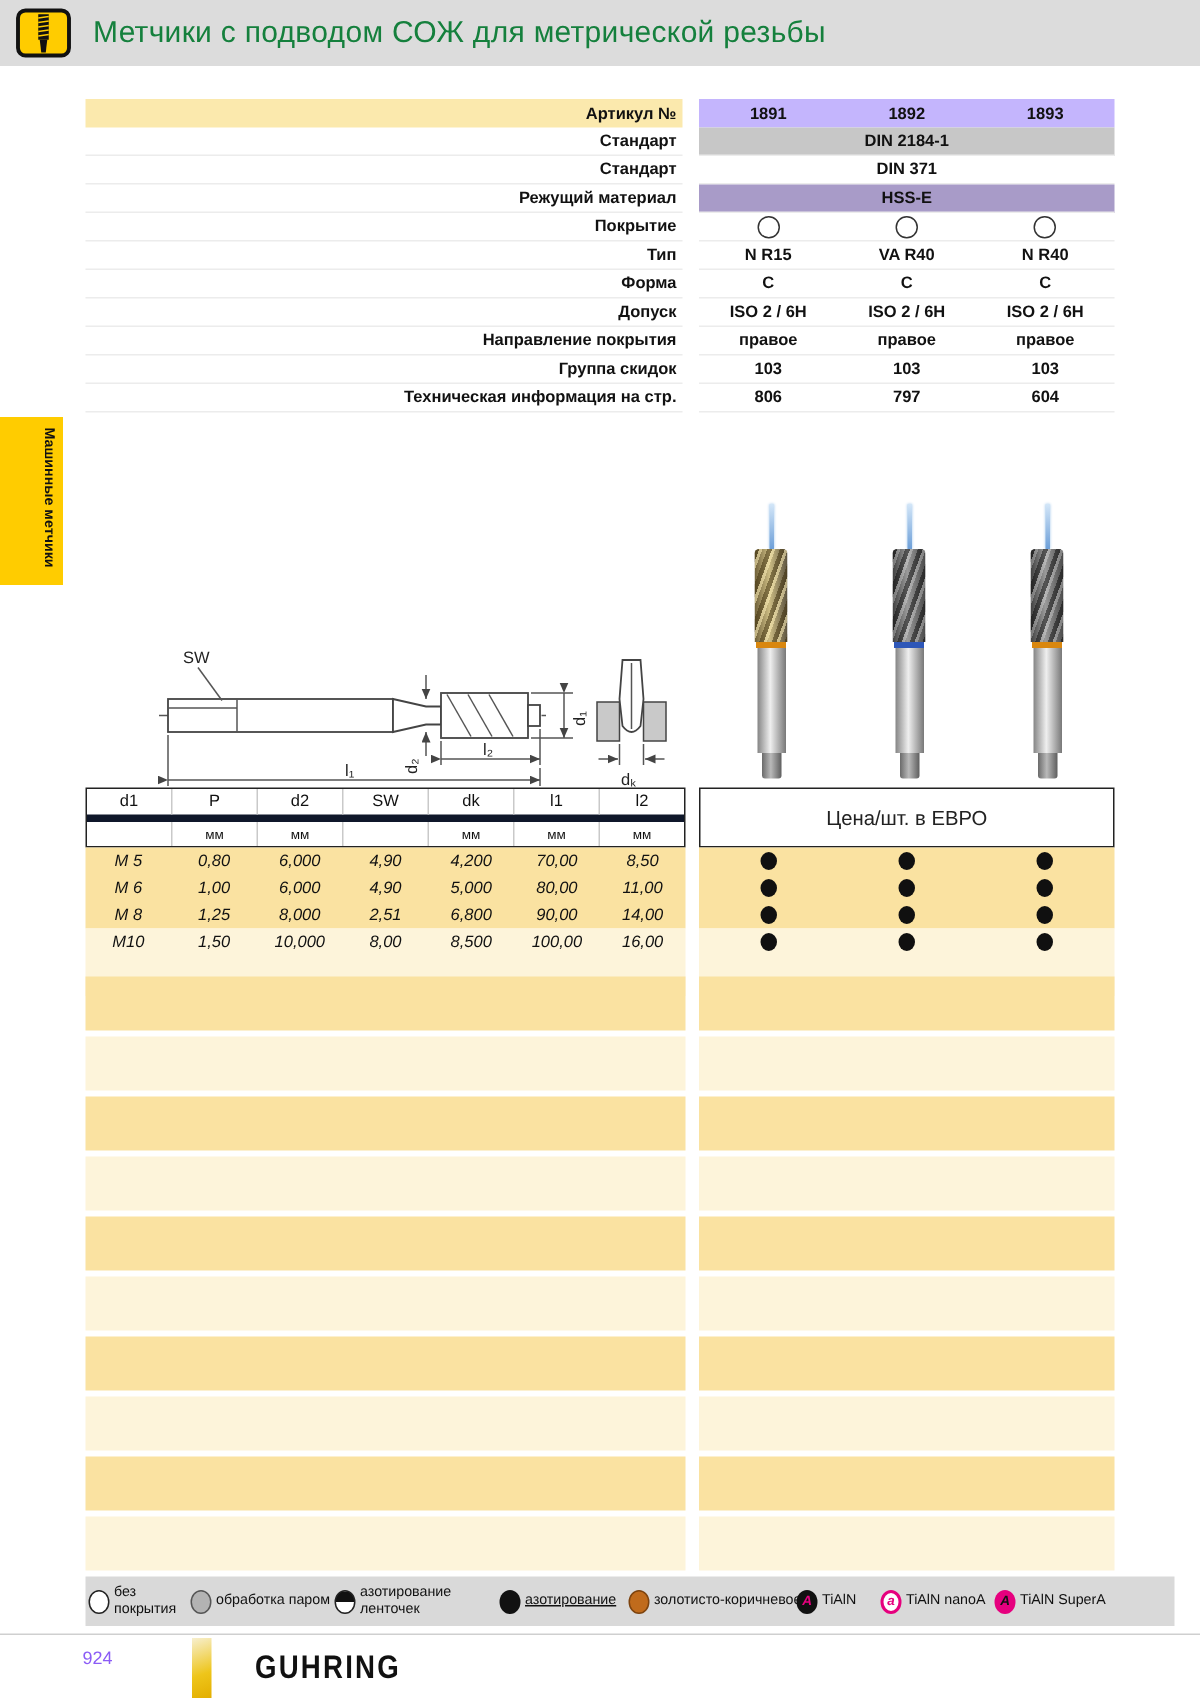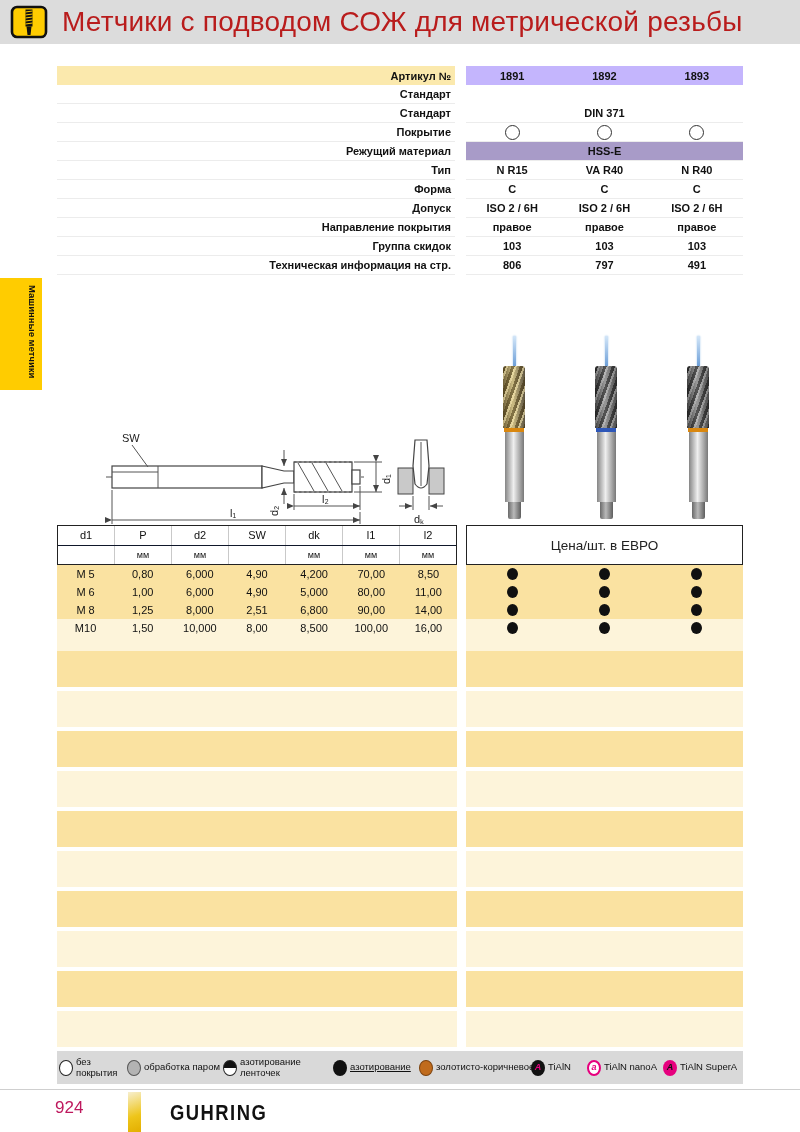--- a/index.html
+++ b/index.html
@@ -2,21 +2,21 @@
 <html><head>
 <meta charset="utf-8">
 <style>
   html,body{margin:0;padding:0;background:#fff;}
   .page{position:relative;width:800px;height:1132px;background:#fff;overflow:hidden;
         font-family:"Liberation Sans",sans-serif;color:#111;}
   
   .hdr{position:absolute;left:0;top:0;width:800px;height:44px;background:#dcdcdc;
        display:flex;align-items:center;}
   .hdr-icon{margin-left:10px;flex:none;}
-  .hdr-title{margin-left:14px;font-size:28px;color:#b91c1c;letter-spacing:.2px;}
+  .hdr-title{margin-left:14px;font-size:20px;color:#15803d;letter-spacing:.2px;}
   
   .spec{position:absolute;left:57px;top:66px;width:686px;}
   .spec-row{display:flex;height:19px;font-size:11px;font-weight:bold;box-sizing:border-box;}
   .spec-label{width:398px;display:flex;align-items:center;justify-content:flex-end;
               padding-right:4px;box-sizing:border-box;border-bottom:1px solid #ececec;}
   .spec-gap{width:11px;}
   .spec-vals{width:277px;display:flex;align-items:stretch;box-sizing:border-box;
              border-bottom:1px solid #ececec;}
   .spec-vals span{flex:1;display:flex;align-items:center;justify-content:center;}
   .spec-vals.single{align-items:center;justify-content:center;}
@@ -45,61 +45,61 @@
   .tap1 .flute{background:repeating-linear-gradient(110deg,rgba(60,45,10,.5) 0 3px,rgba(255,240,185,.55) 3px 5px,rgba(0,0,0,0) 5px 8px),
                linear-gradient(90deg,#6e5f38,#cdbd84 45%,#5c5340);}
   .ring{width:20px;height:4px;}
   .shank{width:19px;height:70px;background:linear-gradient(90deg,#858585,#efefef 45%,#787878);}
   .sq{width:13px;height:17px;background:linear-gradient(90deg,#6a6a6a,#b9b9b9 45%,#5e5e5e);
       border-radius:0 0 2px 2px;}
   
   .dimh{position:absolute;left:57px;top:525px;width:400px;height:40px;border:1.5px solid #222;
         background:#fff;box-sizing:border-box;display:flex;flex-direction:column;}
   .dimh-r{flex:1;display:flex;}
-  .dimh-r.names{border-bottom:1px solid #0f172a;font-size:11px;}
+  .dimh-r.names{border-bottom:5px solid #0f172a;font-size:11px;}
   .dimh-r.units{font-size:9px;font-weight:normal;}
   .dimh-r span{flex:1;display:flex;align-items:center;justify-content:center;}
   .dimh-r span:not(:last-child){border-right:1px solid #c9c9c9;}
   .priceh{position:absolute;left:466px;top:525px;width:277px;height:40px;border:1.5px solid #222;
           background:#fff;box-sizing:border-box;display:flex;align-items:center;
           justify-content:center;font-size:13.5px;color:#222;}
   .rows-l{position:absolute;left:57px;top:565px;width:400px;}
   .rows-r{position:absolute;left:466px;top:565px;width:277px;}
   .seg-dark{background:#fae2a1;}
   .seg-light{background:#fdf4da;height:45px;}
   .dim-row{height:18px;display:flex;font-size:11px;}
-  .dim-row span{flex:1;text-align:center;line-height:18px;}
+  .dim-row span{flex:1;text-align:center;line-height:18px;font-style:italic;}
   .dot-row{height:18px;display:flex;}
   .dot-cell{flex:1;display:flex;}
   .dot{width:11px;height:12px;border-radius:50%;background:#101010;margin:auto;}
   
   .bands{position:absolute;left:57px;top:651px;width:686px;display:flex;
          flex-direction:column;gap:4px;}
   .band{height:36px;display:flex;}
   .band .l{width:400px;} .band .g{width:9px;} .band .r{width:277px;}
   .band:nth-child(odd) .l,.band:nth-child(odd) .r{background:#fae2a1;}
   .band:nth-child(even) .l,.band:nth-child(even) .r{background:#fdf4da;}
   
-  .legend{position:absolute;left:57px;top:1051px;width:686px;height:33px;background:#d9d9d9;}
+  .legend{position:absolute;left:57px;top:1051px;width:686px;height:33px;background:#d9d9d9;padding-left:40px;}
   .li{position:absolute;top:0;height:33px;display:flex;align-items:center;gap:3px;
       font-size:9.5px;line-height:1.08;}
   .lc{width:14px;height:16px;border-radius:50%;flex:none;box-sizing:border-box;
       display:flex;align-items:center;justify-content:center;font-weight:bold;font-size:9px;}
   .lc1{background:#fff;border:1.5px solid #222;}
   .lc2{background:#b3b3b3;border:1.5px solid #555;}
   .lc3{background:linear-gradient(180deg,#111 50%,#fff 50%);border:1.5px solid #222;}
   .lc4{background:#111;}
   .lc5{background:#c06b1c;border:1.5px solid #7d430e;}
   .lc6{background:#111;color:#e6007e;}
   .lc7{background:#fff;border:2px solid #e6007e;color:#e6007e;}
   .lc8{background:#e6007e;color:#111;}
   .li .wrap{width:52px;} .li .wrap2{width:66px;} .li .nw{white-space:nowrap;}
   
   .fline{position:absolute;left:0;top:1089px;width:800px;border-top:1px solid #cfcfcf;}
-  .pnum{position:absolute;left:55px;top:1098px;font-size:17px;color:#be185d;}
+  .pnum{position:absolute;left:55px;top:1098px;font-size:12px;color:#8b5cf6;}
   .fbar{position:absolute;left:128px;top:1092px;width:13px;height:40px;
         background:linear-gradient(160deg,#f7efcf 0%,#eec51a 60%,#e3ae00 100%);}
   .brand{position:absolute;left:170px;top:1100px;font-size:19px;font-weight:bold;
          letter-spacing:1.5px;color:#111;transform:scale(.97,1.15);transform-origin:left top;}
 </style>
 </head>
 <body>
 
 <div class="page">
 
@@ -125,45 +125,46 @@
       <div class="spec-gap"></div>
       <div class="spec-vals">
         <span>1891</span>
         <span>1892</span>
         <span>1893</span>
       </div>
     </div>
     <div class="spec-row r-gray">
       <div class="spec-label">Стандарт</div>
       <div class="spec-gap"></div>
+      <div class="spec-vals single">DIN 2184-1</div>
     </div>
     <div class="spec-row">
       <div class="spec-label">Стандарт</div>
       <div class="spec-gap"></div>
       <div class="spec-vals single">DIN 371</div>
+    </div>
+    <div class="spec-row r-purple">
+      <div class="spec-label">Режущий материал</div>
+      <div class="spec-gap"></div>
+      <div class="spec-vals single">HSS-E</div>
     </div>
     <div class="spec-row">
       <div class="spec-label">Покрытие</div>
       <div class="spec-gap"></div>
       <div class="spec-vals">
         <span>
             <i class="coat-circle"></i>
           </span>
         <span>
             <i class="coat-circle"></i>
           </span>
         <span>
             <i class="coat-circle"></i>
           </span>
       </div>
-    </div>
-    <div class="spec-row r-purple">
-      <div class="spec-label">Режущий материал</div>
-      <div class="spec-gap"></div>
-      <div class="spec-vals single">HSS-E</div>
     </div>
     <div class="spec-row">
       <div class="spec-label">Тип</div>
       <div class="spec-gap"></div>
       <div class="spec-vals">
         <span>N R15</span>
         <span>VA R40</span>
         <span>N R40</span>
       </div>
     </div>
@@ -202,21 +203,21 @@
         <span>103</span>
         <span>103</span>
       </div>
     </div>
     <div class="spec-row">
       <div class="spec-label">Техническая информация на стр.</div>
       <div class="spec-gap"></div>
       <div class="spec-vals">
         <span>806</span>
         <span>797</span>
-        <span>491</span>
+        <span>604</span>
       </div>
     </div>
   </div>
 
   <div class="tab">
     <span>Машинные метчики</span>
   </div>
 
   <div class="draw">
     <svg width="352" height="110" viewBox="0 0 352 110">

